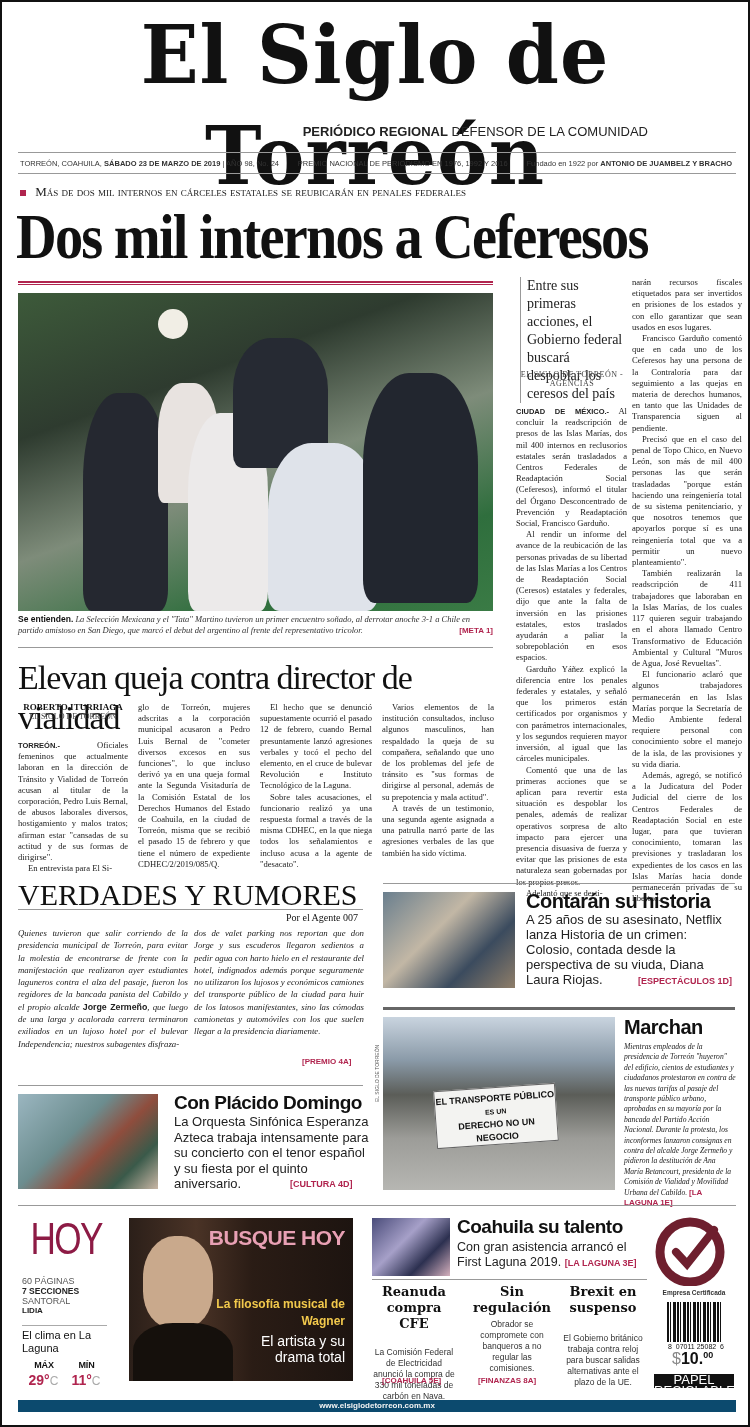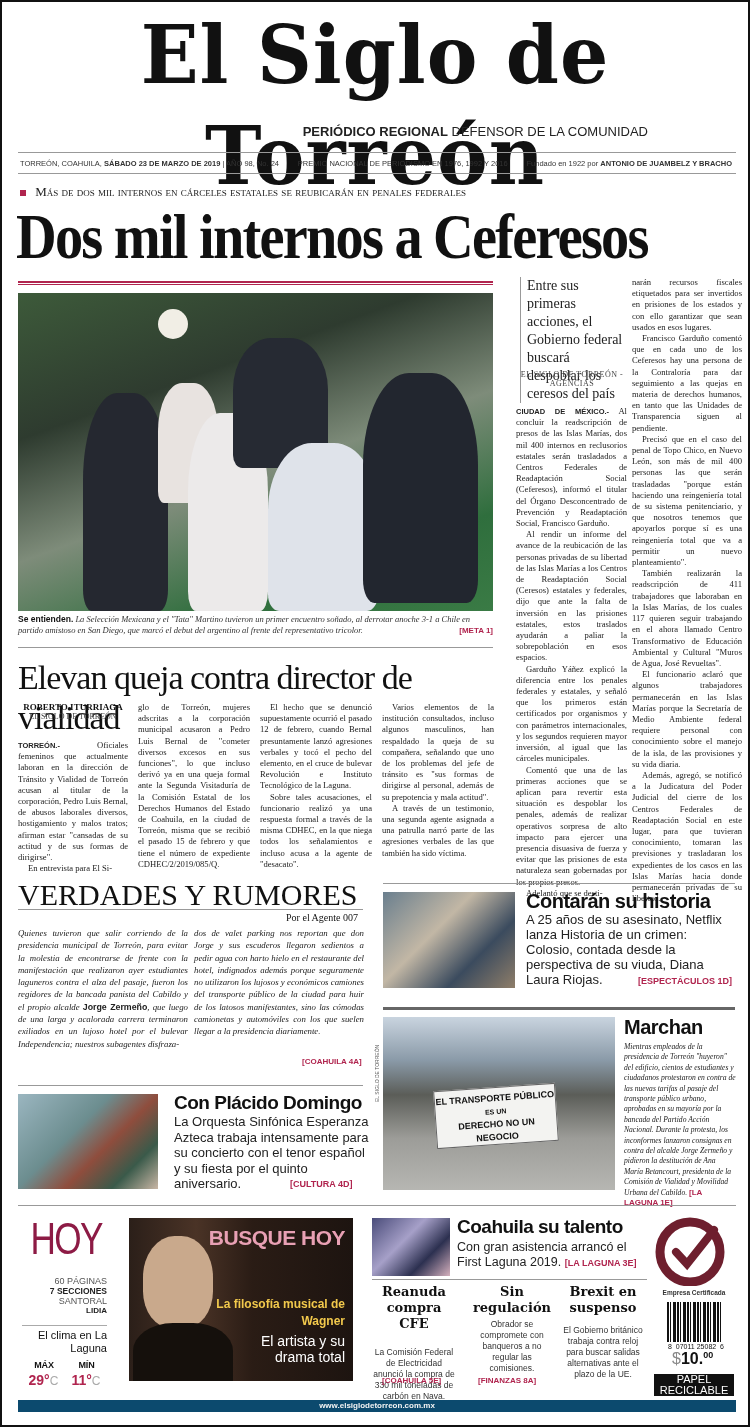--- a/index.html
+++ b/index.html
@@ -125,21 +125,21 @@
   <div class="abs h2" style="left:16px;top:873px;font-size:30px;letter-spacing:0">VERDADES Y RUMORES</div>
   <div class="abs rule" style="left:16px;top:907px;width:345px"></div>
   <div class="abs" style="right:390px;top:910px;font-size:10px">Por el Agente 007</div>
   <div class="abs col" style="left:16px;top:925px;width:170px;font-style:italic;font-size:8.8px;line-height:12.3px">
     <span>Quienes tuvieron que salir corriendo de la presidencia municipal de Torreón, para evitar la molestia de encontrarse de frente con la manifestación que realizaron ayer estudiantes laguneros contra el alza del pasaje, fueron los regidores de la bancada panista del Cabildo y el propio alcalde</span>
     <b style="font-family:'Liberation Sans',sans-serif;font-style:normal">Jorge Zermeño</b><span>, que luego de una larga y acalorada carrera terminaron exiliados en un lujoso hotel por el bulevar Independencia; nuestros subagentes disfraza-</span>
   </div>
   <div class="abs col" style="left:192px;top:925px;width:170px;font-style:italic;font-size:8.8px;line-height:12.3px">
     <span>dos de valet parking nos reportan que don Jorge y sus escuderos llegaron sedientos a pedir agua con harto hielo en el restaurante del hotel, indignados además porque seguramente no utilizaron los lujosos y económicos camiones del transporte público de la ciudad para huir de los latosos manifestantes, sino las cómodas camionetas y automóviles con los que suelen llegar a la presidencia diariamente.</span>
   </div>
-  <div class="abs ref" style="left:300px;top:1055px">[COAHUILA 4A]</div>
+  <div class="abs ref" style="left:300px;top:1055px">[PREMIO 4A]</div>
 
   <div class="abs rule" style="left:381px;top:881px;width:352px"></div>
   <div class="abs box-photo" style="left:381px;top:890px;width:132px;height:96px"></div>
   <div class="abs sans-head" style="left:524px;top:888px;font-size:20px">Contarán su historia</div>
   <div class="abs sans-body" style="left:524px;top:910px;width:210px;font-size:13px;line-height:15px">A 25 años de su asesinato, Netflix lanza Historia de un crimen: Colosio, contada desde la perspectiva de su viuda, Diana Laura Riojas.</div>
   <div class="abs ref" style="right:16px;top:974px;font-size:9px">[ESPECTÁCULOS 1D]</div>
   <div class="abs" style="left:381px;top:1005px;width:352px;height:3px;background:#666"></div>
 
   <div class="abs" style="left:381px;top:1015px;width:232px;height:173px;background:linear-gradient(180deg,#c9d4df 0%,#8a9aa8 25%,#5b5d58 45%,#9c9c98 70%,#b6b6b2 100%)">
     <div style="position:absolute;left:52px;top:70px;width:122px;height:58px;background:#f3f3f1;border:1px solid #666;transform:rotate(-4deg);text-align:center;font-family:'Liberation Sans',sans-serif;font-weight:bold;color:#111;font-size:9px;line-height:13px;padding-top:4px">
@@ -156,21 +156,21 @@
   </div>
 
   <div class="abs rule" style="left:16px;top:1083px;width:345px"></div>
   <div class="abs" style="left:16px;top:1092px;width:140px;height:95px;background:linear-gradient(135deg,#9bb6c0,#6c8d8f 40%,#8f4d3d 60%,#3a5a4a 80%,#c9b6a5)"></div>
   <div class="abs sans-head" style="left:172px;top:1090px;font-size:19px">Con Plácido Domingo</div>
   <div class="abs sans-body" style="left:172px;top:1112px;width:195px;font-size:13px;line-height:15.5px">La Orquesta Sinfónica Esperanza Azteca trabaja intensamente para su concierto con el tenor español y su fiesta por el quinto aniversario.</div>
   <div class="abs ref" style="left:288px;top:1177px;font-size:9px">[CULTURA 4D]</div>
 
   <div class="abs rule" style="left:16px;top:1203px;width:718px"></div>
 
-  <div class="abs" style="left:20px;top:1212px;width:85px;text-align:right;font-family:'Liberation Sans',sans-serif">
+  <div class="abs" style="left:20px;top:1212px;width:85px;text-align:left;font-family:'Liberation Sans',sans-serif">
     <div style="font-size:44px;line-height:50px;color:#8d1b45;letter-spacing:-2px;transform:scaleX(.8)">HOY</div>
     <div style="font-size:9px;color:#555;margin-top:12px">60 PÁGINAS</div>
     <div style="font-size:8.5px;font-weight:bold;color:#222">7 SECCIONES</div>
     <div style="font-size:9px;color:#555">SANTORAL</div>
     <div style="font-size:8px;font-weight:bold;color:#222;border-bottom:1px solid #aaa;padding-bottom:10px">LIDIA</div>
     <div style="font-size:11px;color:#111;line-height:13px;margin-top:3px">El clima en La Laguna</div>
     <div style="display:flex;justify-content:space-around;font-size:9px;font-weight:bold;margin-top:5px">
       <span>MÁX</span>
       <span>MÍN</span>
     </div>
@@ -201,34 +201,34 @@
     <div class="small-body" style="margin-top:15px">La Comisión Federal de Electricidad anunció la compra de 330 mil toneladas de carbón en Nava.</div>
   </div>
   <div class="abs ref" style="left:380px;top:1374px">[COAHUILA 5E]</div>
   <div class="abs" style="left:470px;top:1282px;width:80px">
     <div class="serif-head">Sin regulación</div>
     <div class="small-body" style="margin-top:3px">Obrador se compromete con banqueros a no regular las comisiones.</div>
   </div>
   <div class="abs ref" style="left:476px;top:1374px">[FINANZAS 8A]</div>
   <div class="abs" style="left:557px;top:1282px;width:88px">
     <div class="serif-head">Brexit en suspenso</div>
-    <div class="small-body" style="margin-top:9px">El Gobierno británico trabaja contra reloj para buscar salidas alternativas ante el plazo de la UE.</div>
+    <div class="small-body" style="margin-top:17px">El Gobierno británico trabaja contra reloj para buscar salidas alternativas ante el plazo de la UE.</div>
   </div>
   <div class="abs ref" style="left:558px;top:1454px">[INTERNACIONAL 10A]</div>
 
   <div class="abs" style="left:648px;top:1214px;width:84px;height:70px">
     <svg width="84" height="70" viewBox="0 0 84 70">
       <circle cx="40" cy="36" r="30" fill="none" stroke="#6e1f2e" stroke-width="9"></circle>
       <circle cx="40" cy="36" r="21" fill="#fff"></circle>
       <path d="M26 36 L37 48 L64 14" fill="none" stroke="#6e1f2e" stroke-width="8" stroke-linecap="round"></path>
     </svg>
   </div>
   <div class="abs" style="left:654px;top:1287px;width:76px;text-align:center;font-family:'Liberation Sans',sans-serif;font-weight:bold;font-size:6.5px;color:#333">Empresa Certificada</div>
 
   <div class="abs" style="left:665px;top:1300px;width:56px;height:40px;background:repeating-linear-gradient(90deg,#111 0 2px,#fff 2px 3px,#111 3px 4px,#fff 4px 6px,#111 6px 9px,#fff 9px 10px)"></div>
   <div class="abs" style="left:656px;top:1341px;width:76px;text-align:center;font-family:'Liberation Sans',sans-serif;font-size:7px;white-space:pre">8  07011 25082  6</div>
   <div class="abs" style="left:670px;top:1348px;font-family:'Liberation Sans',sans-serif;font-weight:bold;font-size:16px">
     <span style="font-weight:normal;color:#888">$</span><span>10.</span><sup style="font-size:9px">00</sup>
   </div>
-  <div class="abs" style="left:652px;top:1372px;width:80px;height:22px;background:#111;color:#fff;text-align:center;font-family:'Liberation Sans',sans-serif;font-size:11px;line-height:11px">PAPEL RECICLABLE</div>
+  <div class="abs" style="left:652px;top:1372px;width:80px;height:14px;background:#111;color:#fff;text-align:center;font-family:'Liberation Sans',sans-serif;font-size:13px;line-height:11px">PAPEL RECICLABLE</div>
 
   <div class="abs footer-bar"><span>www.elsiglodetorreon.com.mx</span></div>
 </div>
 
 </body></html>

